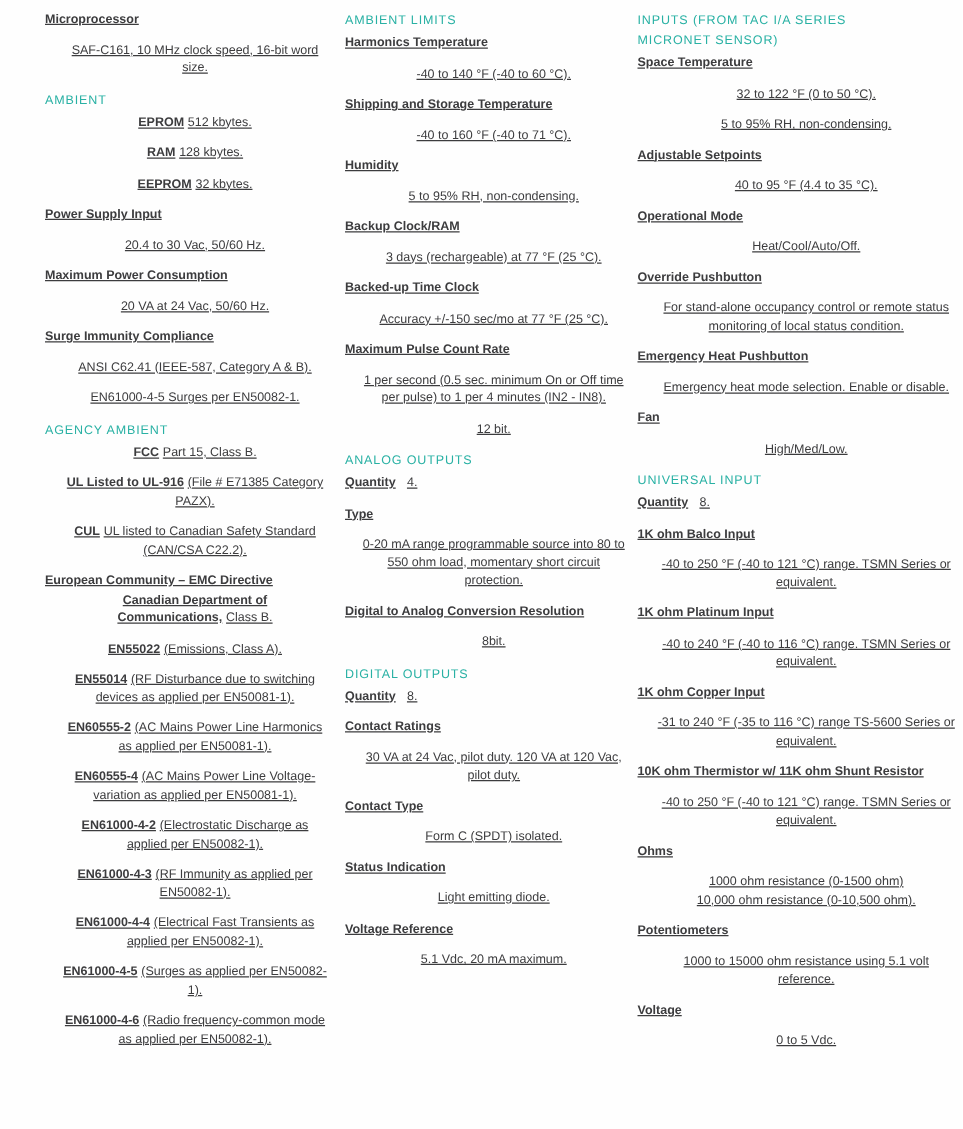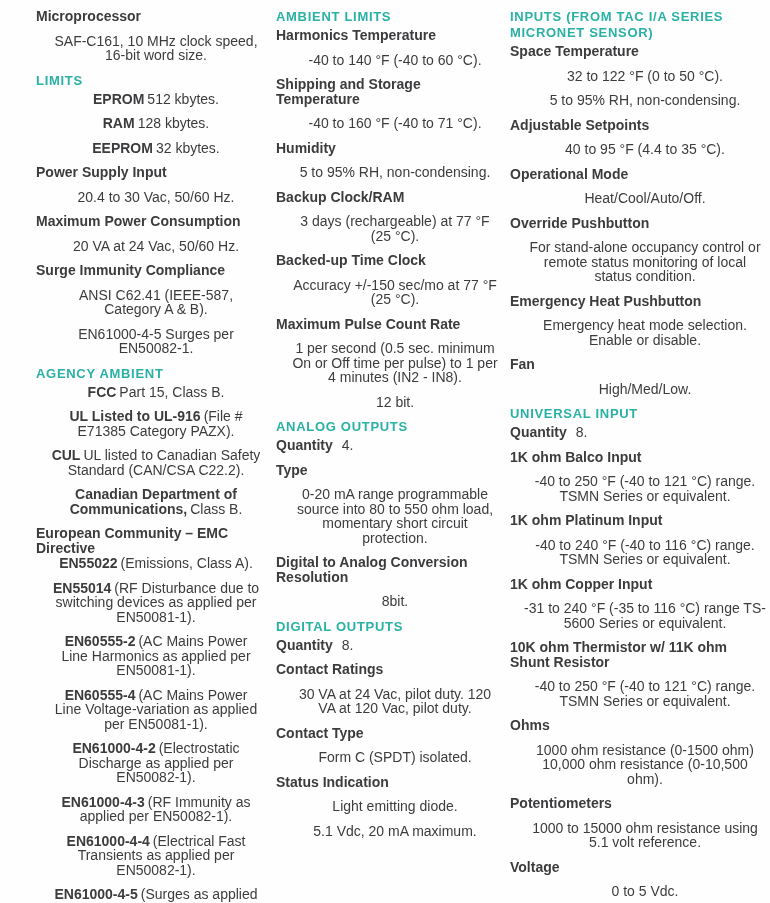--- a/index.html
+++ b/index.html
@@ -13,48 +13,48 @@
   }
   .cols{
     position:absolute;left:36px;top:9px;
     display:flex;align-items:flex-start;
   }
   .col{flex:0 0 auto;}
   .col:nth-child(1){width:226px;margin-right:14px;}
   .col:nth-child(2){width:224px;margin-right:10px;}
   .col:nth-child(3){width:256px;}
   h2.heading{
-    font-size:13px;line-height:16px;font-weight:bold;
+    font-size:10px;line-height:16px;font-weight:normal;
     letter-spacing:.7px;
     color:var(--accent,#29b1a4);
     margin:3px 0 3px 0;
     white-space:pre-line;
   }
   .col > h2.heading:first-child{margin-top:0;}
-  .entry{margin:0 0 10px 0;font-size:14px;line-height:14.5px;}
+  .entry{margin:0 0 10px 0;font-size:10px;line-height:14.5px;text-decoration:underline;}
   .entry.tight{margin-bottom:1px;}
   .entry p{margin:0 0 10px 0;}
   .entry p:last-child{margin-bottom:0;}
   .entry p.label{font-weight:bold;}
   .entry p.value{padding-left:14px;white-space:pre-line;text-align:center;}
   .entry.sub p.value{padding-left:14px;}
   .entry b{margin-right:3px;}
   .suffix{margin-left:6px;font-weight:normal;}
 </style>
 </head>
 <body>
 
 <main class="page" style="--accent: #29b1a4; color: rgb(60, 60, 62);">
   <div class="cols" id="cols">
       <div class="col">
         <div class="entry">
           <p class="label"><b>Microprocessor</b></p>
           <p class="value">SAF-C161, 10 MHz clock speed, 16-bit word size.</p>
         </div>
-        <h2 class="heading">LIMITS</h2>
+        <h2 class="heading">AMBIENT</h2>
         <div class="entry sub">
           <p class="value"><b>EPROM</b>512 kbytes.</p>
         </div>
         <div class="entry sub">
           <p class="value"><b>RAM</b>128 kbytes.</p>
         </div>
         <div class="entry sub">
           <p class="value"><b>EEPROM</b>32 kbytes.</p>
         </div>
         <div class="entry">
@@ -73,25 +73,25 @@
         <h2 class="heading">AGENCY AMBIENT</h2>
         <div class="entry sub">
           <p class="value"><b>FCC</b>Part 15, Class B.</p>
         </div>
         <div class="entry sub">
           <p class="value"><b>UL Listed to UL-916</b>(File # E71385 Category PAZX).</p>
         </div>
         <div class="entry sub">
           <p class="value"><b>CUL</b>UL listed to Canadian Safety Standard (CAN/CSA C22.2).</p>
         </div>
-        <div class="entry sub">
-          <p class="value"><b>Canadian Department of Communications,</b>Class B.</p>
-        </div>
         <div class="entry tight">
           <p class="label"><b>European Community – EMC Directive</b></p>
+        </div>
+        <div class="entry sub">
+          <p class="value"><b>Canadian Department of Communications,</b>Class B.</p>
         </div>
         <div class="entry sub">
           <p class="value"><b>EN55022</b>(Emissions, Class A).</p>
         </div>
         <div class="entry sub">
           <p class="value"><b>EN55014</b>(RF Disturbance due to switching devices as applied per EN50081-1).</p>
         </div>
         <div class="entry sub">
           <p class="value"><b>EN60555-2</b>(AC Mains Power Line Harmonics as applied per EN50081-1).</p>
         </div>
@@ -165,20 +165,21 @@
         </div>
         <div class="entry">
           <p class="label"><b>Contact Type</b></p>
           <p class="value">Form C (SPDT) isolated.</p>
         </div>
         <div class="entry">
           <p class="label"><b>Status Indication</b></p>
           <p class="value">Light emitting diode.</p>
         </div>
         <div class="entry">
+          <p class="label"><b>Voltage Reference</b></p>
           <p class="value">5.1 Vdc, 20 mA maximum.</p>
         </div>
       </div>
       <div class="col">
         <h2 class="heading">INPUTS (FROM TAC I/A SERIES
 MICRONET SENSOR)</h2>
         <div class="entry">
           <p class="label"><b>Space Temperature</b></p>
           <p class="value">32 to 122 °F (0 to 50 °C).</p>
         </div>

